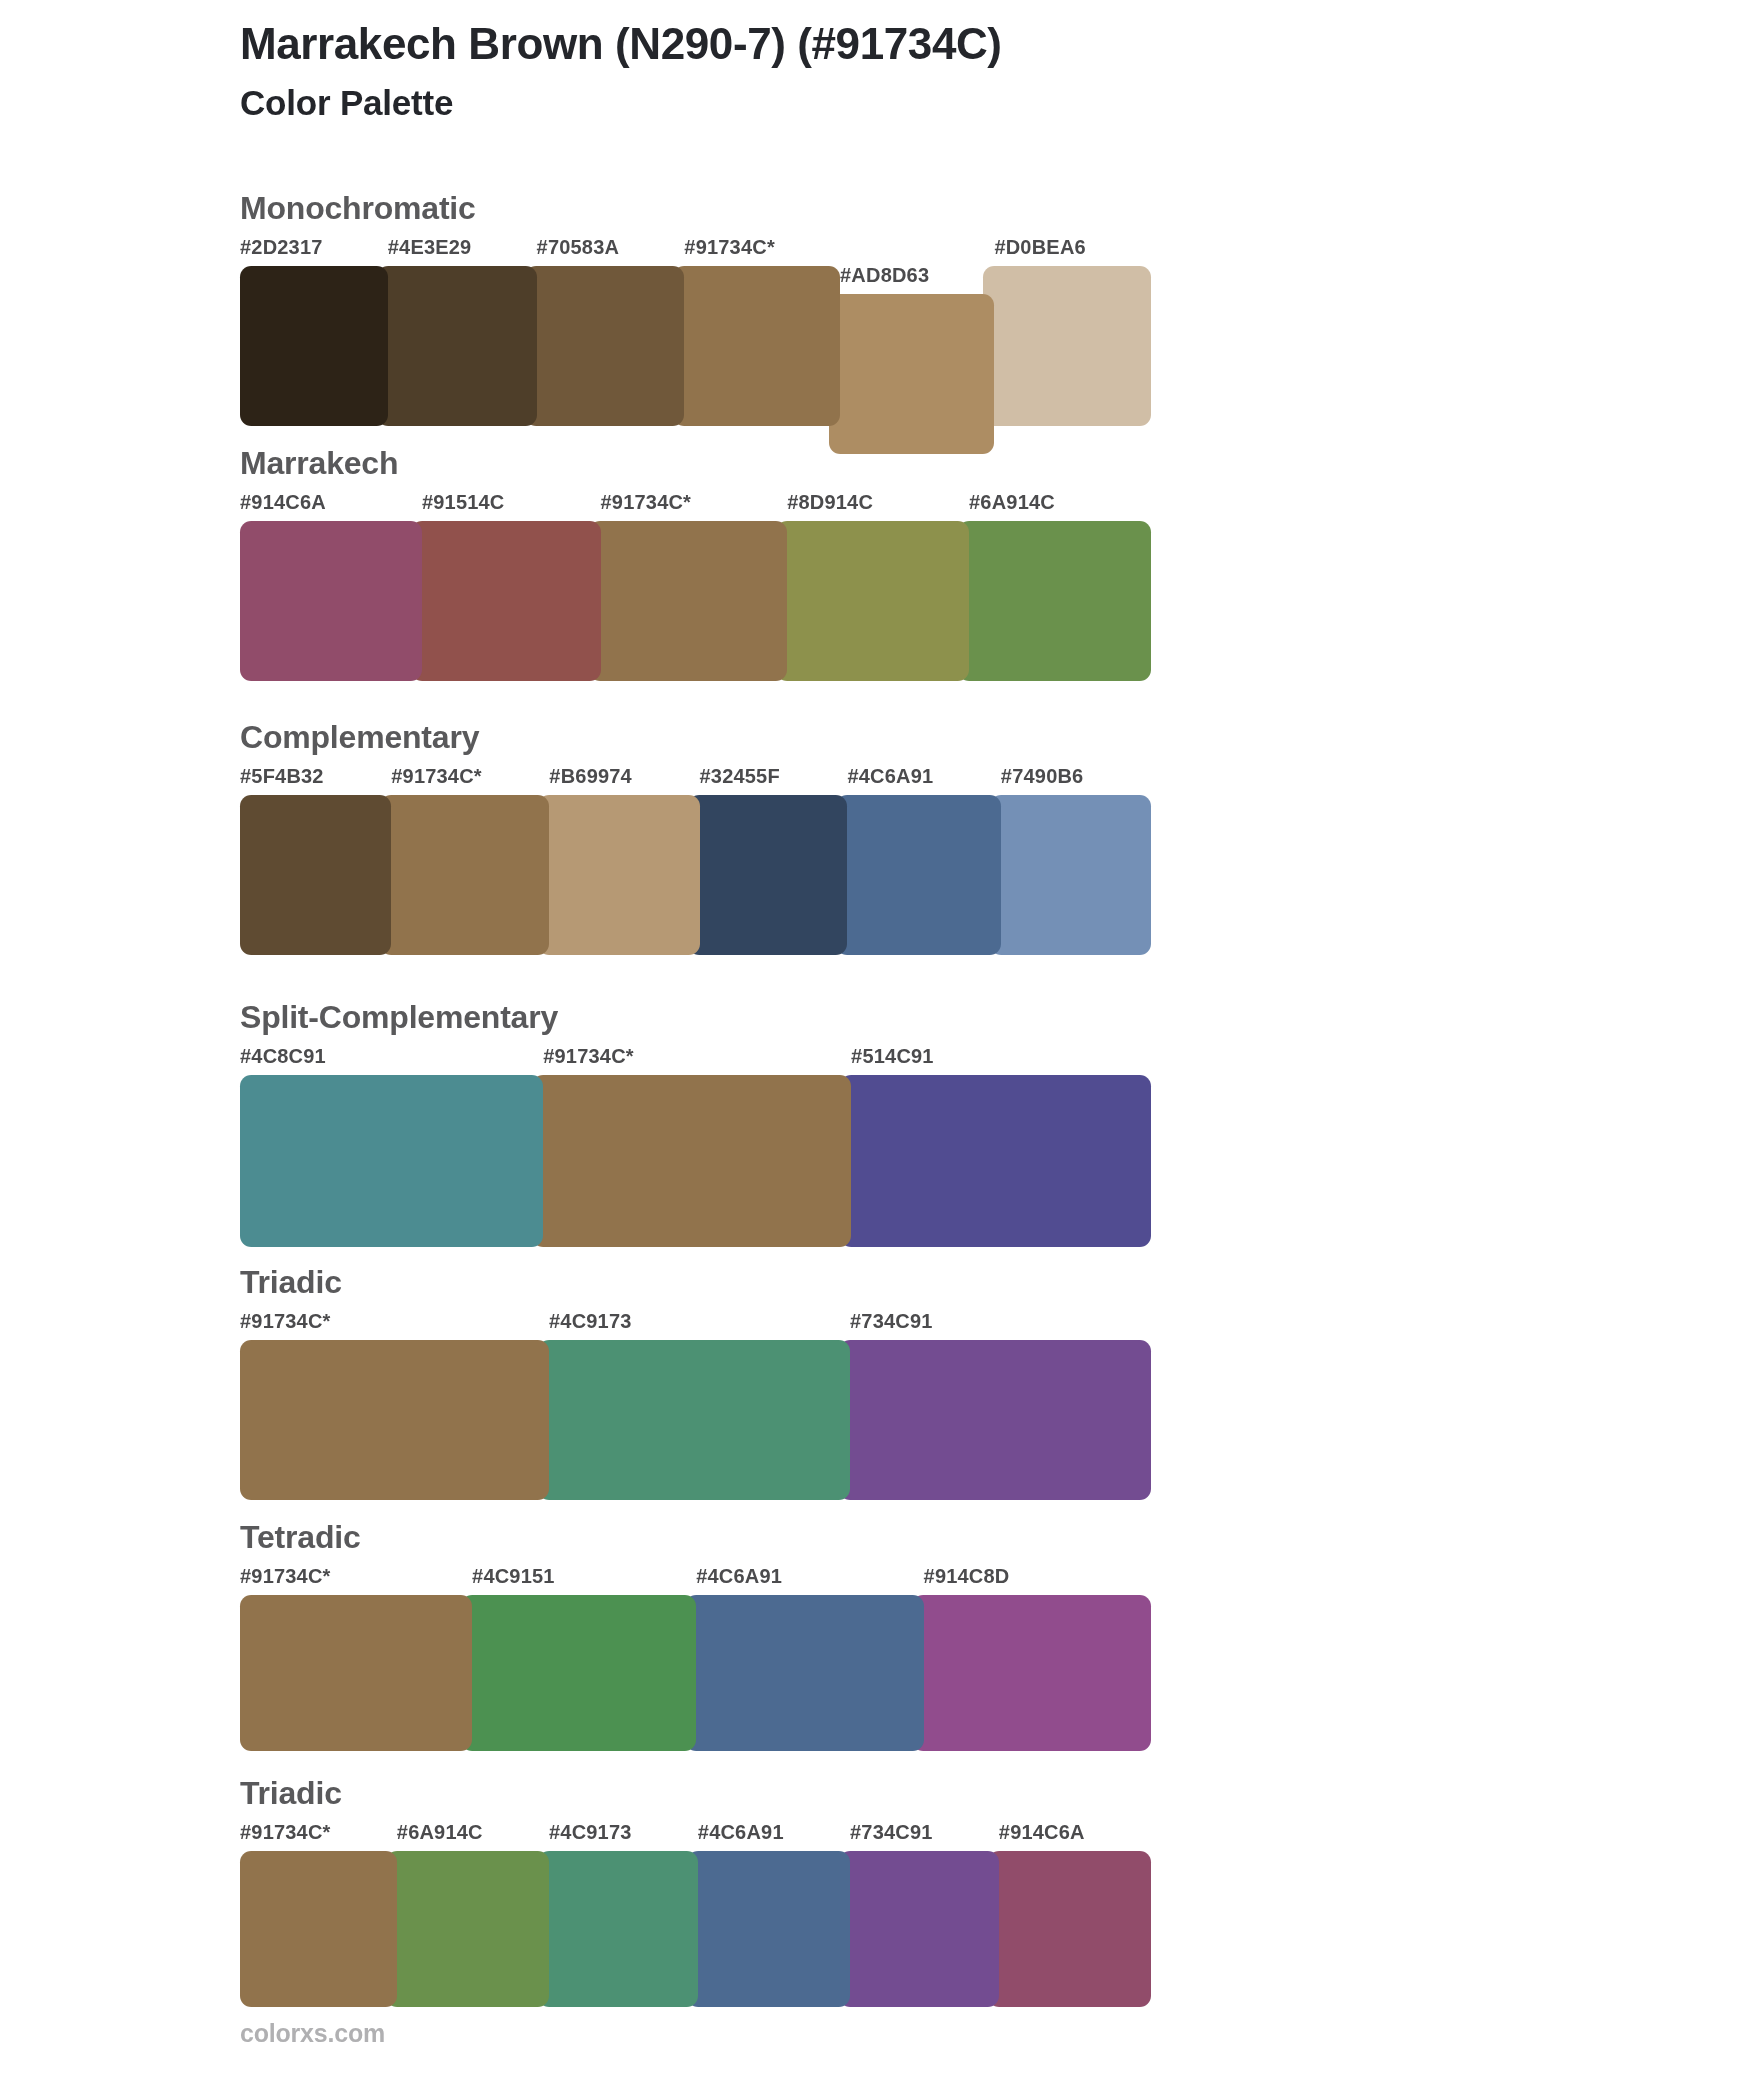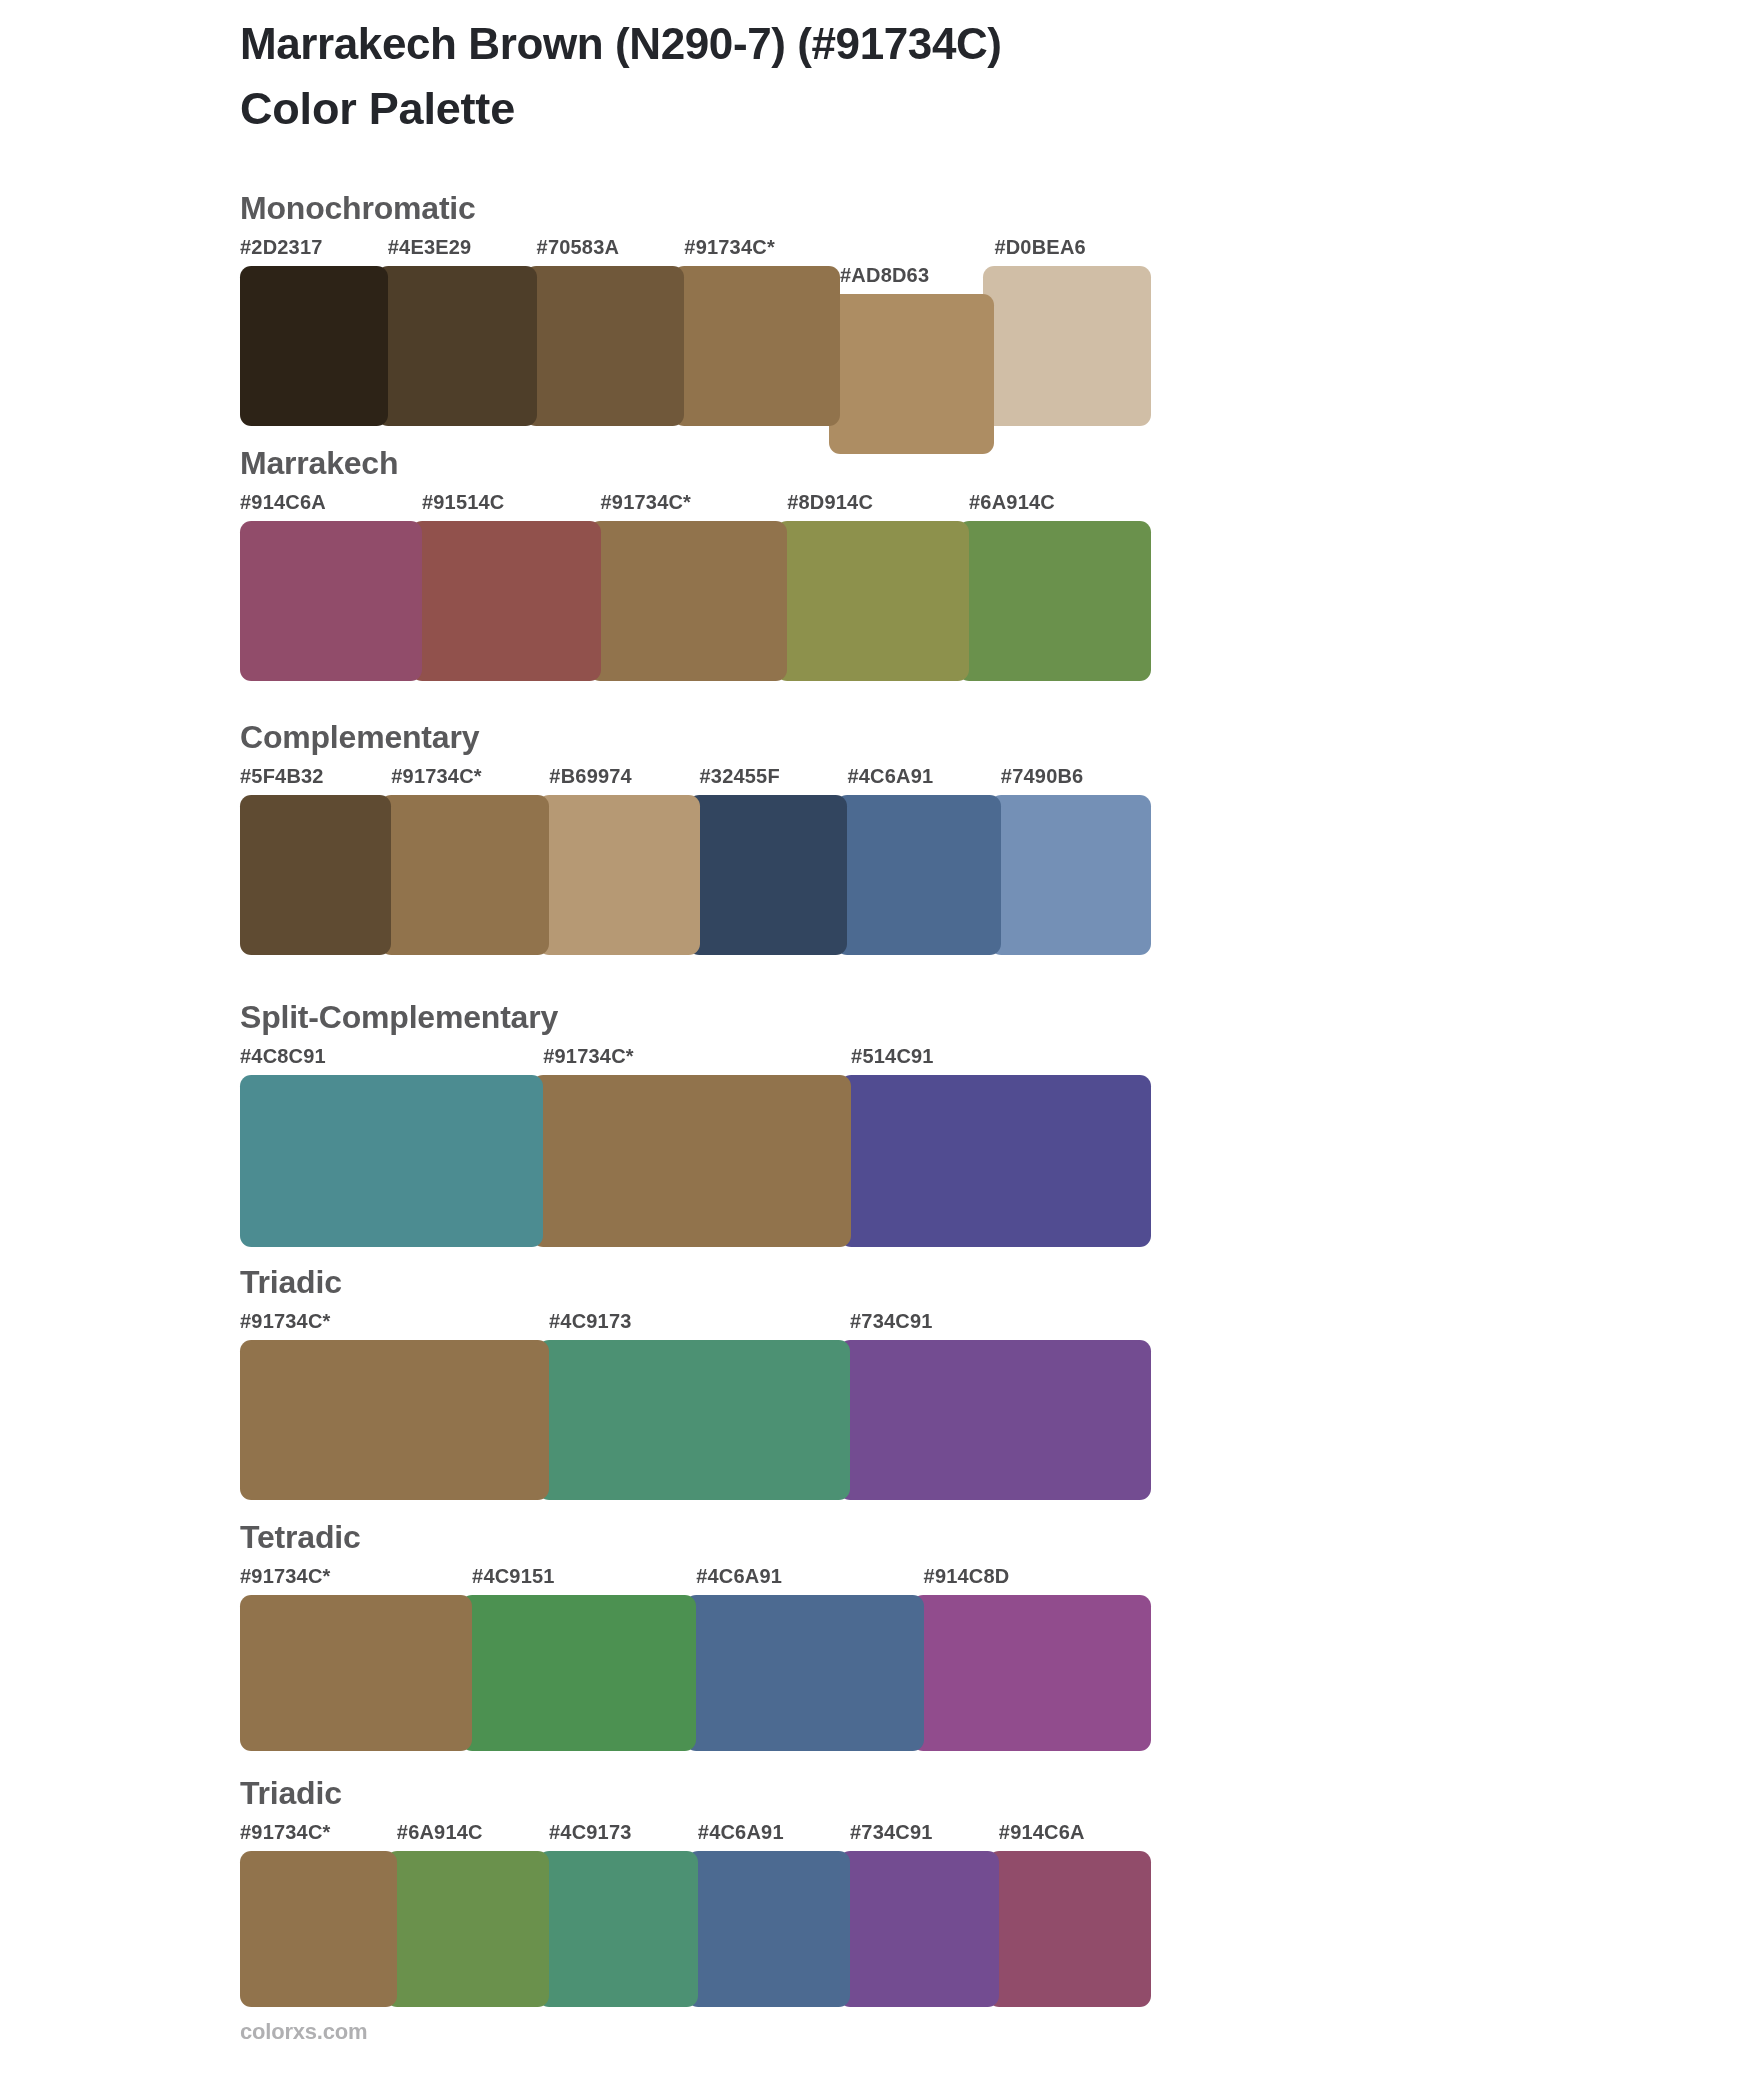--- a/index.html
+++ b/index.html
@@ -35,21 +35,21 @@
   .page-title {
     font-size: 44px;
     font-weight: bold;
     color: #24262b;
     letter-spacing: -0.4px;
     line-height: 1.18;
     white-space: nowrap;
   }
 
   .page-subtitle {
-    font-size: 45px;
+    font-size: 35px;
     font-weight: bold;
     color: #24262b;
     letter-spacing: -0.2px;
     line-height: 1.2;
     margin-top: 12.8px;
   }
 
   
   .section {
     position: absolute;
@@ -91,21 +91,21 @@
   .swatch-chip {
     width: 100%;
     border-radius: 11.2px;
   }
 
   
   .footer {
     position: absolute;
     left: 240px;
     top: 2019px;
-    font-size: 22px;
+    font-size: 25px;
     font-weight: bold;
     color: #b0b0b2;
     letter-spacing: -0.2px;
   }
 </style>
 </head>
 <body>
 
 <div class="page">
 

